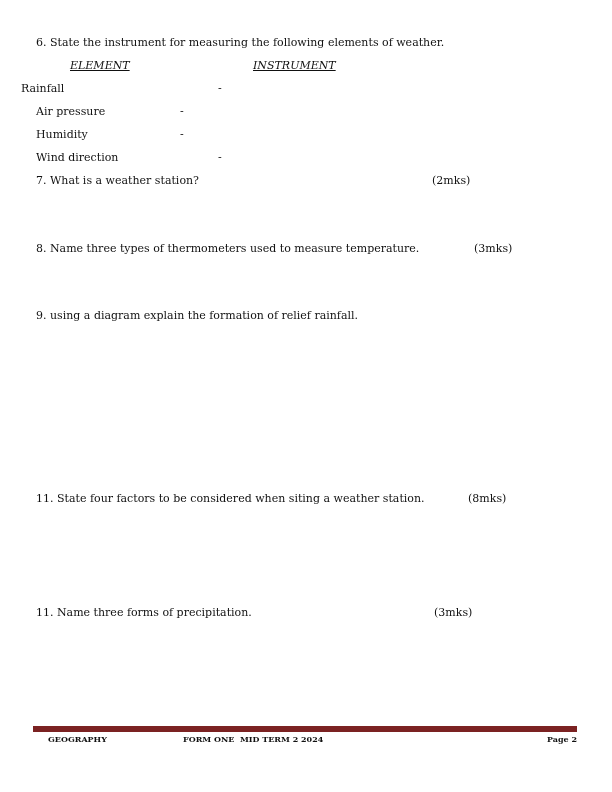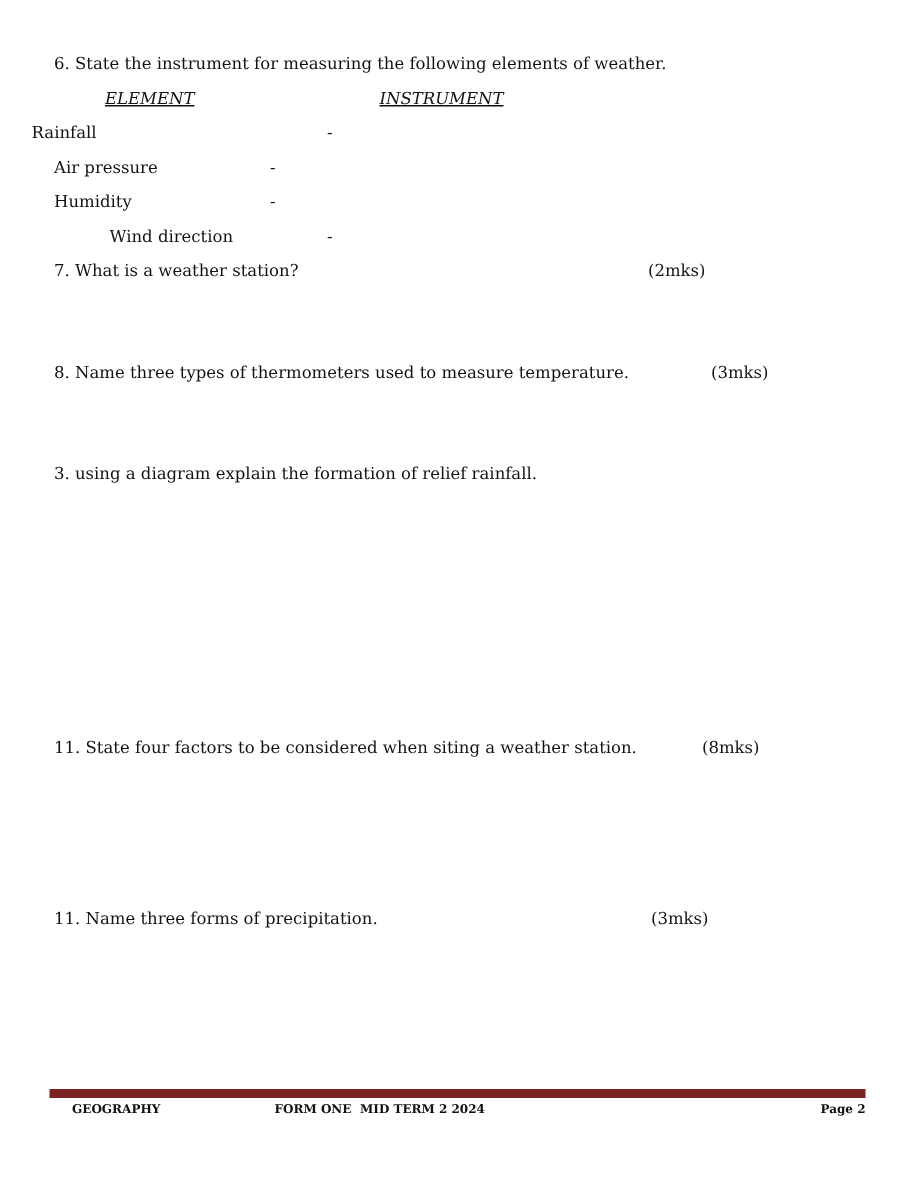--- a/index.html
+++ b/index.html
@@ -54,30 +54,30 @@
 
   <div class="line" style="left:21px; top:82px;">Rainfall</div>
   <div class="line" style="left:218px; top:82px;">-</div>
 
   <div class="line" style="left:36px; top:105px;">Air pressure</div>
   <div class="line" style="left:180px; top:105px;">-</div>
 
   <div class="line" style="left:36px; top:128px;">Humidity</div>
   <div class="line" style="left:180px; top:128px;">-</div>
 
-  <div class="line" style="left:36px; top:151px;margin-left:37px;">Wind direction</div>
+  <div class="line" style="left:36px; top:151px;">Wind direction</div>
   <div class="line" style="left:218px; top:151px;">-</div>
 
   <div class="line" style="left:36px; top:174px;">7. What is a weather station?</div>
   <div class="line" style="left:432px; top:174px;">(2mks)</div>
 
   <div class="line" style="left:36px; top:242px;">8. Name three types of thermometers used to measure temperature.</div>
   <div class="line" style="left:474px; top:242px;">(3mks)</div>
 
-  <div class="line" style="left:36px; top:309px;">3. using a diagram explain the formation of relief rainfall.</div>
+  <div class="line" style="left:36px; top:309px;">9. using a diagram explain the formation of relief rainfall.</div>
 
   <div class="line" style="left:36px; top:492px;">11. State four factors to be considered when siting a weather station.</div>
   <div class="line" style="left:468px; top:492px;">(8mks)</div>
 
   <div class="line" style="left:36px; top:606px;">11. Name three forms of precipitation.</div>
   <div class="line" style="left:434px; top:606px;">(3mks)</div>
 
   <div class="footer-bar" style="background: rgb(123, 34, 34);"></div>
   <div class="footer-text" style="left:36px;margin-left:12px;">GEOGRAPHY</div>
   <div class="footer-text" style="left:183px;">FORM ONE</div>

